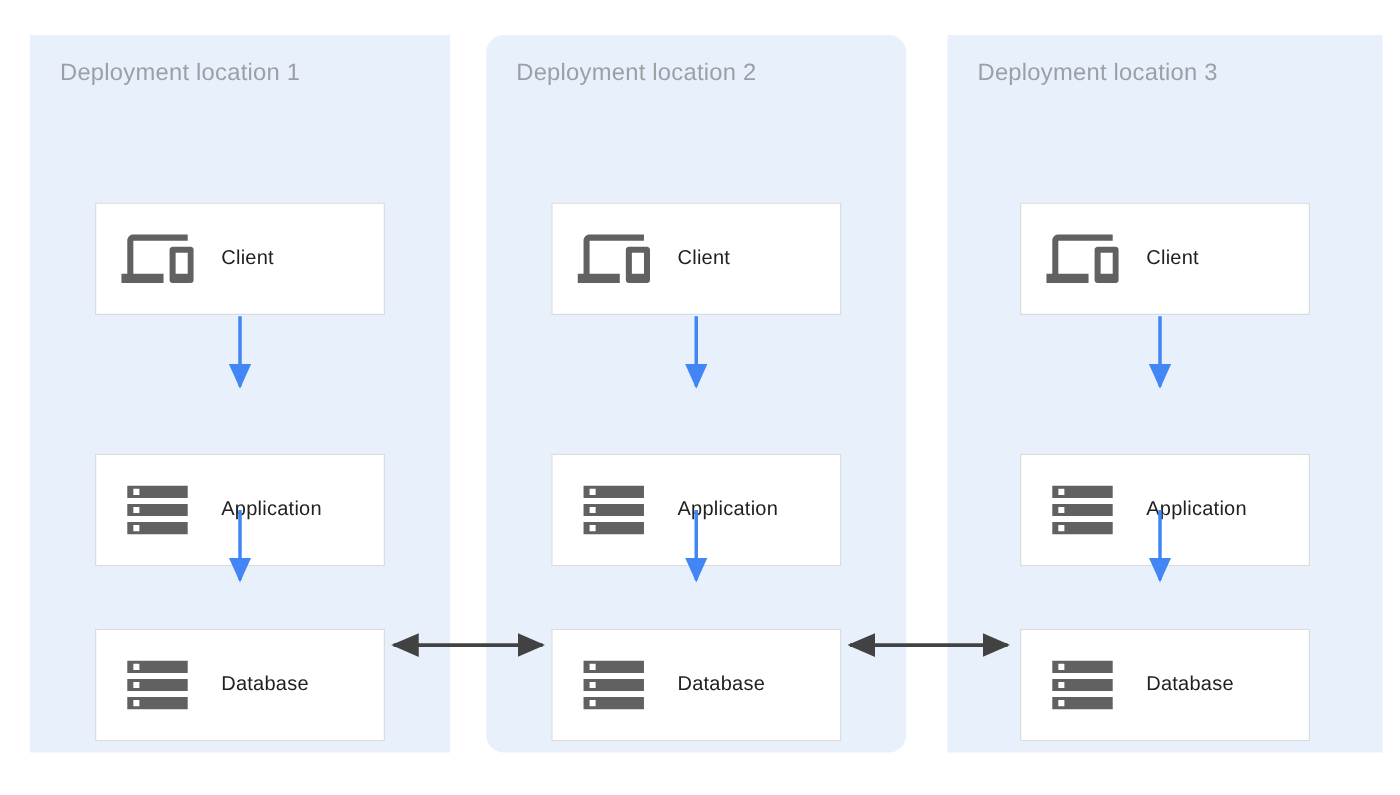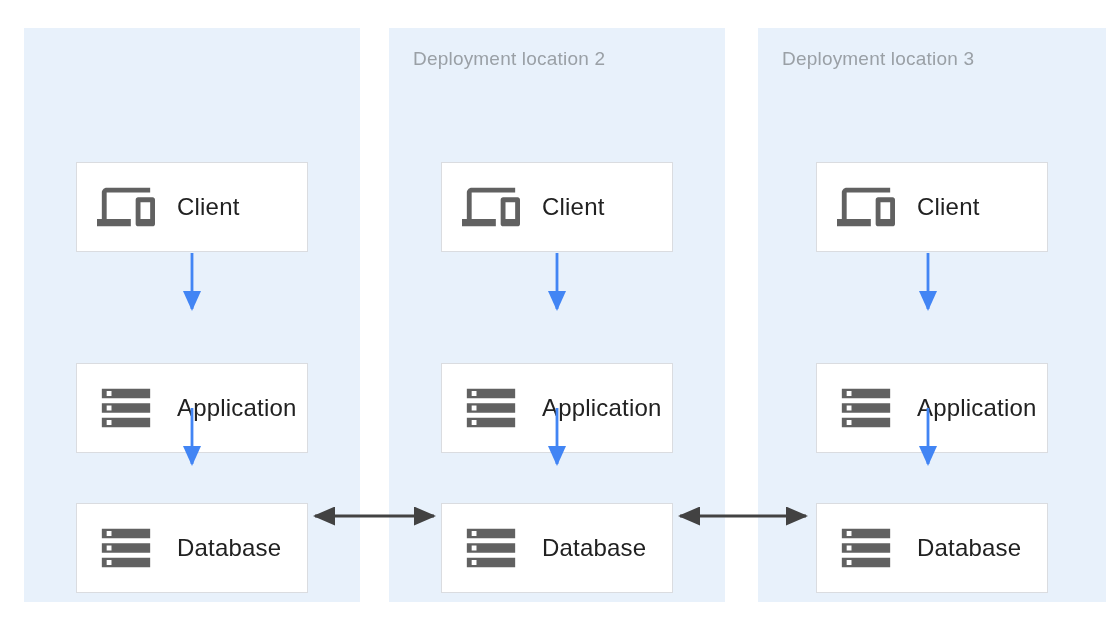--- a/index.html
+++ b/index.html
@@ -15,21 +15,21 @@
     background: #FFFFFF;
     overflow: hidden;
   }
   .panel {
     position: absolute;
     top: 28px;
     height: 574px;
     background: #E8F1FB;
   }
   .panel.p1 { left: 24px;  width: 336px; }
-  .panel.p2 { left: 389px; width: 336px; }
+  .panel.p2 { left: 389px; width: 336px; border-radius: 14px; }
   .panel.p3 { left: 758px; width: 348px; }
   .panel-title {
     position: absolute;
     top: 20px;
     left: 24px;
     margin: 0;
     font-size: 19px;
     font-weight: 400;
     color: #9AA0A6;
     letter-spacing: 0.2px;
@@ -55,40 +55,41 @@
     width: 58px;
     height: 58px;
     margin-left: 20px;
     display: flex;
     align-items: center;
     justify-content: center;
   }
   .node-icon svg { width: 58px; height: 58px; fill: #616161; }
   .node-label {
     margin-left: 22px;
-    font-size: 24px;
+    font-size: 16px;
     font-weight: 400;
     color: #212121;
     letter-spacing: 0.2px;
     white-space: nowrap;
   }
   .arrow-overlay {
     position: absolute;
     left: 0; top: 0;
     width: 1120px;
     height: 636px;
     pointer-events: none;
   }
 </style>
 </head>
 <body>
 
 <div class="canvas">
 
   <section class="panel p1">
+    <h2 class="panel-title">Deployment location 1</h2>
     <div class="node node-client">
       <span class="node-icon">
         <svg viewBox="0 0 24 24">
             <path d="M4 6h18V4H4c-1.1 0-2 .9-2 2v11H0v3h14v-3H4V6zm19 2h-6c-.55 0-1 .45-1 1v10c0 .55.45 1 1 1h6c.55 0 1-.45 1-1V9c0-.55-.45-1-1-1zm-1 9h-4v-7h4v7z"></path>
           </svg>
       </span>
       <span class="node-label">Client</span>
     </div>
     <div class="node node-application">
       <span class="node-icon">

